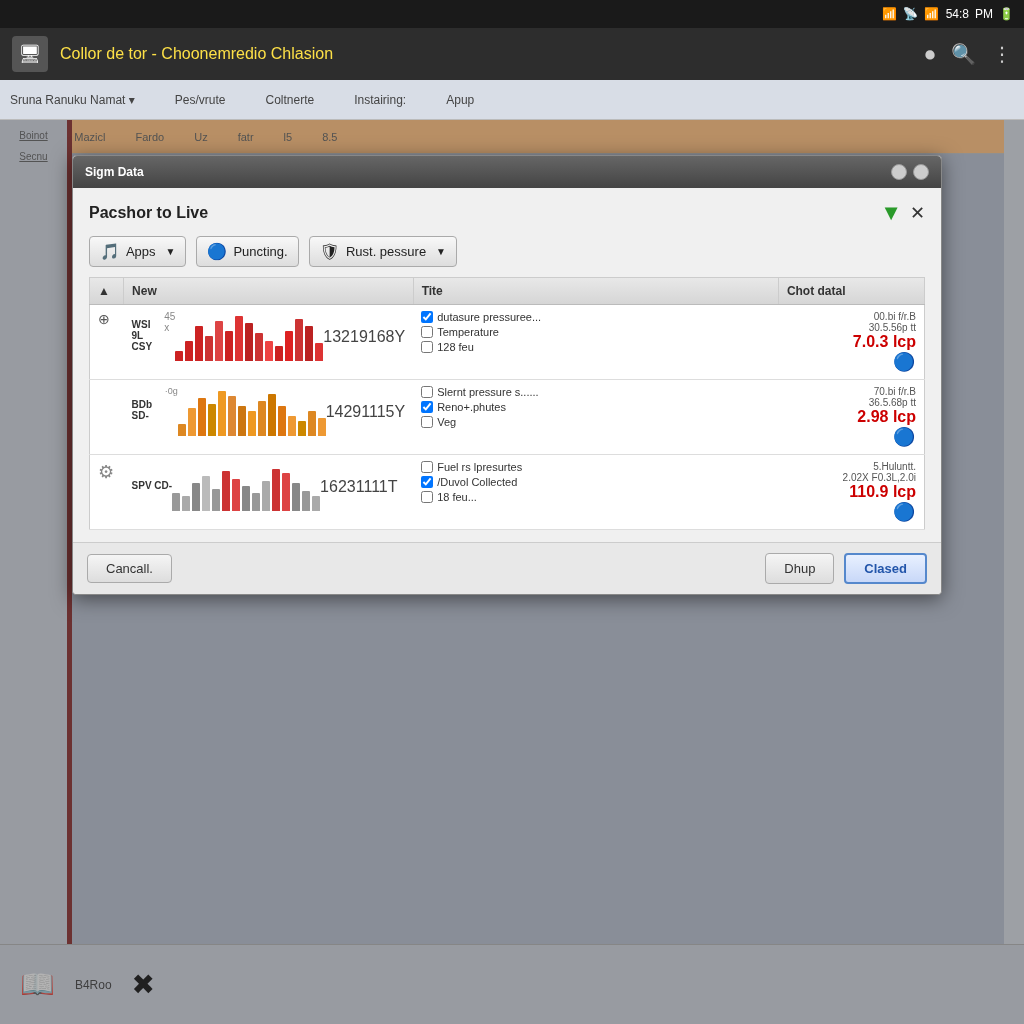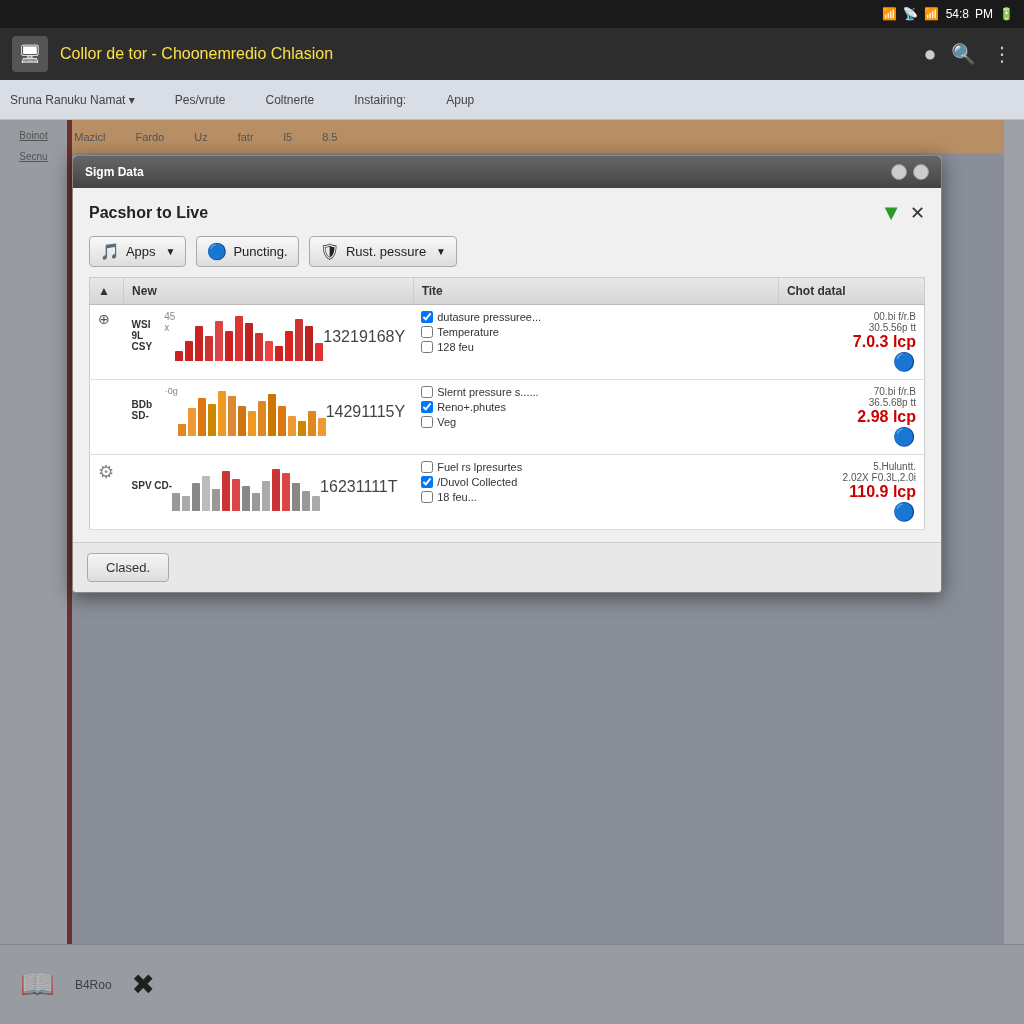--- a/index.html
+++ b/index.html
@@ -621,21 +621,25 @@
               <div class="value-main">110.9 lcp</div>
               <div style="text-align: right; font-size: 18px;">🔵</div>
             </td>
           </tr>
         </tbody>
     </table>
   </div>
 
   <div class="dialog-footer">
     <div class="footer-left">
-      <button class="btn-cancel">Clased.</button>
+      <button class="btn-cancel">Cancall.</button>
+    </div>
+    <div class="footer-right">
+      <button class="btn-dhup">Dhup</button>
+      <button class="btn-closed">Clased</button>
     </div>
   </div>
 </div>
 
 <div class="bottom-bar">
   <span style="font-size:28px;">📖</span>
   <span style="font-size:12px;color:#333;">B4Roo</span>
   <span style="font-size:28px;">✖</span>
 </div>
 

